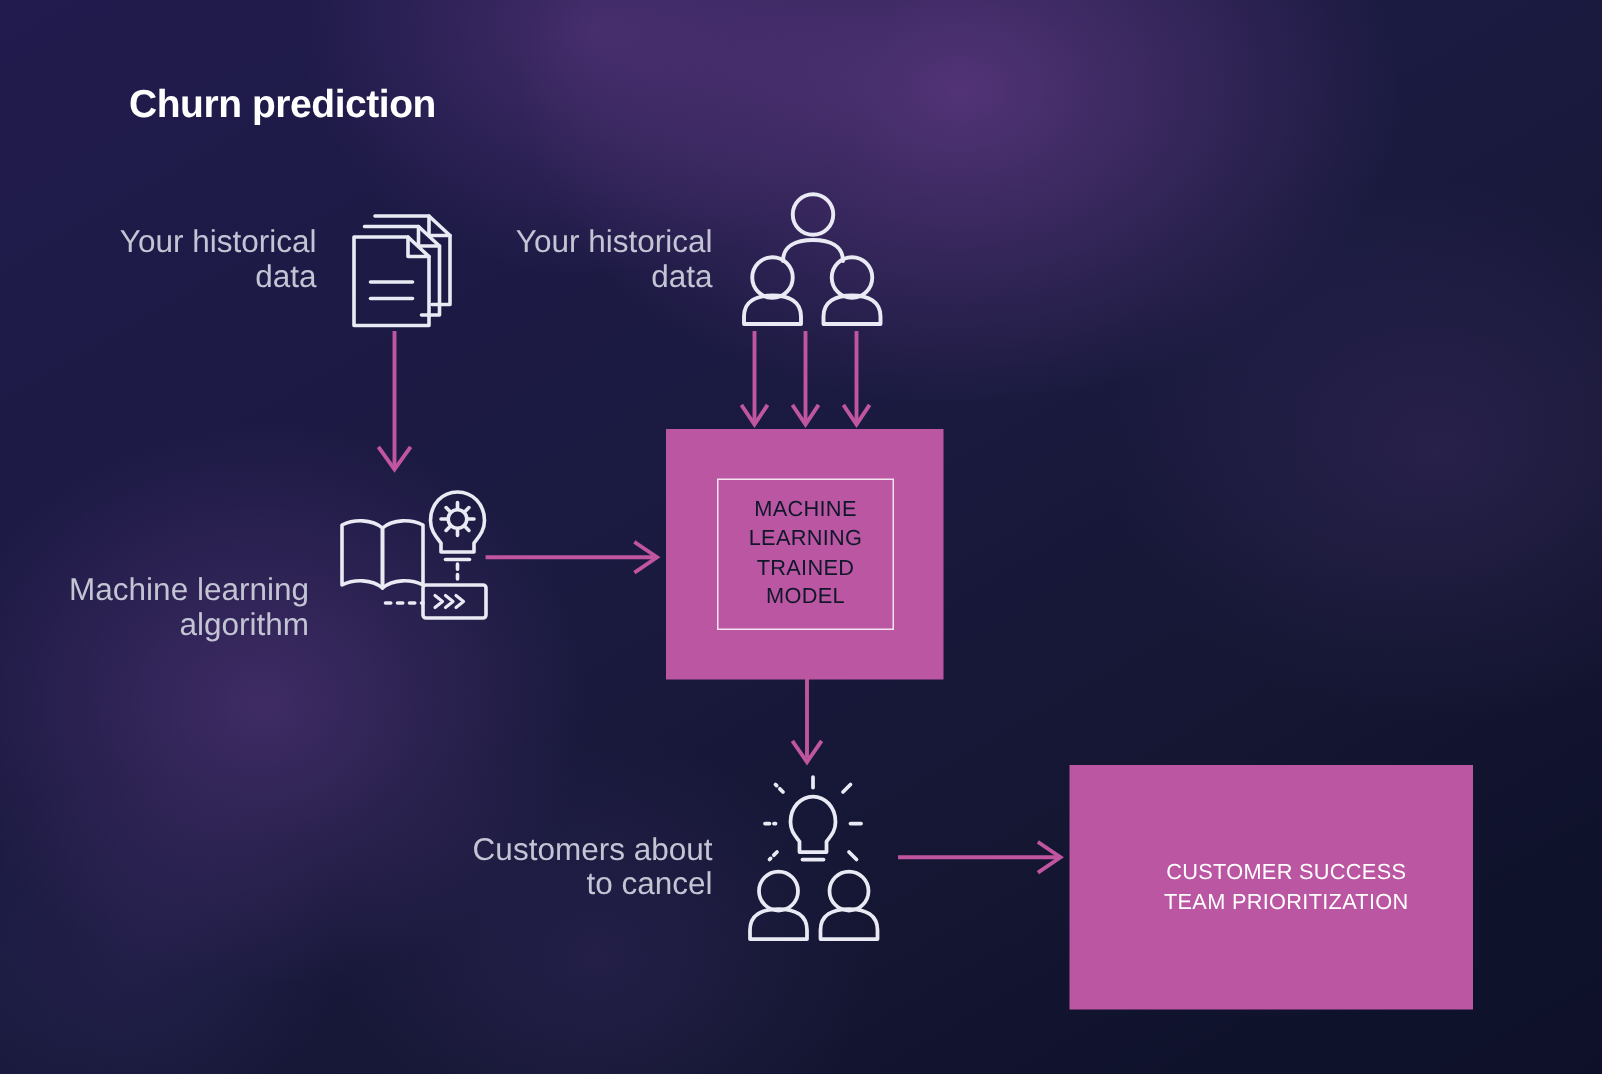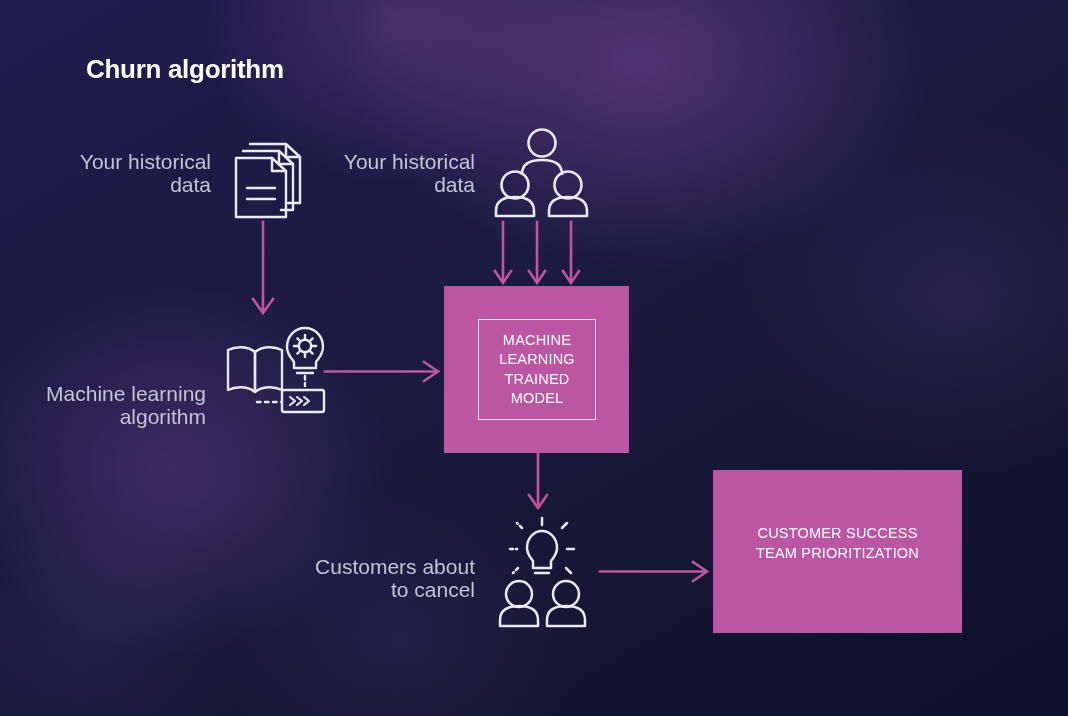--- a/index.html
+++ b/index.html
@@ -59,55 +59,56 @@
     left: 34px;
     top: 33px;
     right: 33px;
     bottom: 33px;
     border: 1.6px solid #f2e3ee;
     display: flex;
     align-items: center;
     justify-content: center;
   }
   .ml-inner-text {
-    color: #ffffff;
+    color: #0f172a;
     font-size: 14.5px;
     line-height: 19.5px;
     text-align: center;
     white-space: pre-line;
     letter-spacing: 0.2px;
   }
   .result-box {
     left: 713px;
-    top: 470px;
+    top: 510px;
     width: 249px;
     height: 163px;
     display: flex;
-    flex-direction: column;
+    flex-direction: row;
     align-items: center;
     justify-content: center;
+    padding-left: 20px;
   }
   .result-text {
     color: #ffffff;
     font-size: 14.5px;
     line-height: 20px;
     text-align: center;
     white-space: pre-line;
     letter-spacing: 0.2px;
   }
   .result-gap { height: 18px; }
 
   svg { display: block; overflow: visible; }
 </style>
 </head>
 <body>
 
 <div id="canvas">
 
-  <div class="abs title">Churn algorithm</div>
+  <div class="abs title">Churn prediction</div>
 
   <div class="abs caption" style="left:40px; top:150px; width:171px;">Your historical
 data</div>
 
   <div class="abs" style="left:228px; top:131px;">
     <svg width="82" height="88" viewBox="0 0 82 88">
       <g fill="none" stroke="#e9eaf4" stroke-width="2.4" stroke-linejoin="round" stroke-linecap="round">
 
         <path d="M22 13 L58 13 L72 26 L72 72 L60 72"></path>
         <path d="M58 13 L58 26 L72 26"></path>

